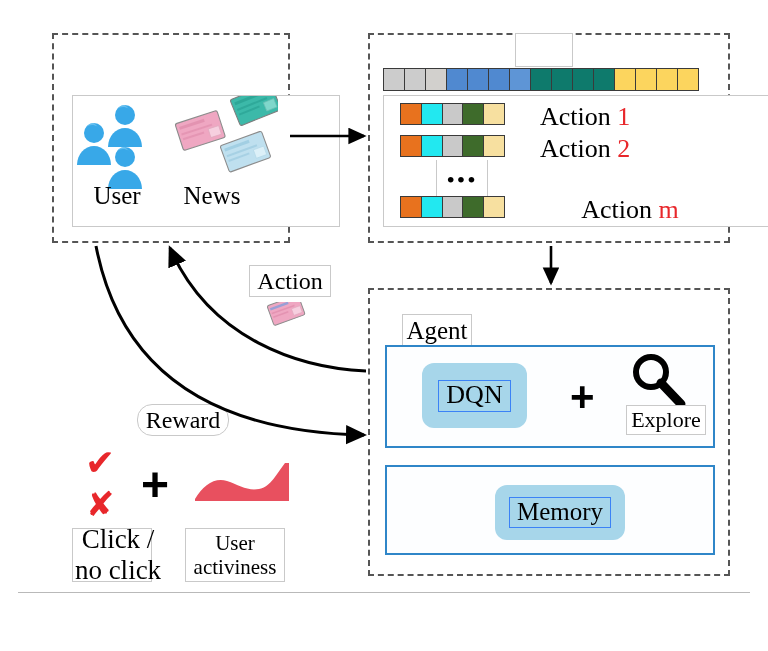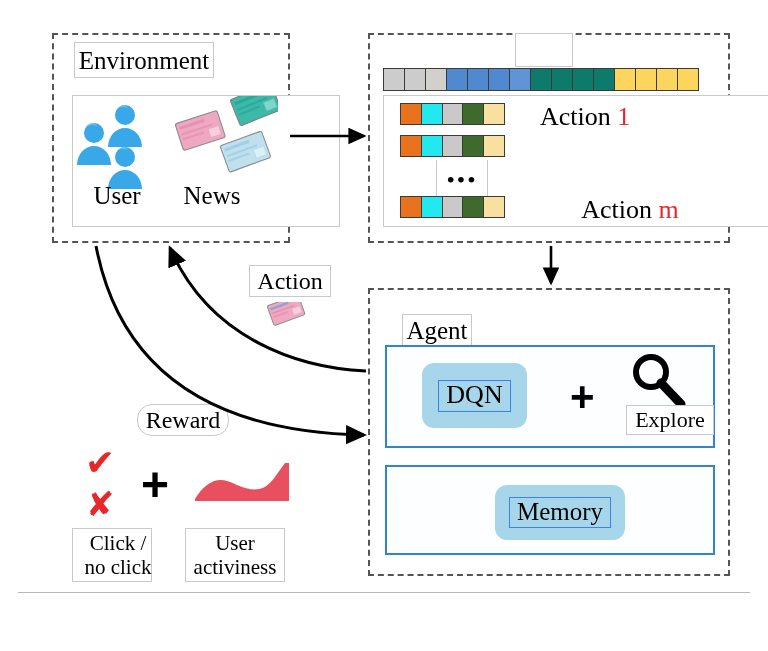--- a/index.html
+++ b/index.html
@@ -135,23 +135,20 @@
   }
   .red-num { color: #e8272b; }
 </style>
 </head>
 <body>
 
 <div id="figure">
 
   <div class="dashed-box" style="left:52px; top:33px; width:238px; height:210px;"></div>
 
-  <div class="tag" style="left:74px; top:42px; width:140px; height:36px; font-size:25px;">
-    <span>Environment</span>
-  </div>
 
   <div class="thin-box" style="left:72px; top:95px; width:268px; height:132px;"></div>
 
   <svg class="abs" style="left:72px; top:100px;" width="120" height="95" viewBox="0 0 120 95">
     <g fill="#38a8e8">
 
       <circle cx="53" cy="15" r="10"></circle>
       <path d="M36 47 a17 19 0 0 1 34 0 z"></path>
 
       <circle cx="22" cy="33" r="10"></circle>
@@ -234,20 +231,23 @@
     <span>Action </span><span class="red-num">1</span>
   </div>
 
   <div class="cell-strip" style="left:400px; top:135px;">
       <div class="cell" style="width: 22px; height: 22px; background: rgb(232, 114, 30);"></div>
       <div class="cell" style="width: 22px; height: 22px; background: rgb(34, 232, 240);"></div>
       <div class="cell" style="width: 22px; height: 22px; background: rgb(201, 201, 201);"></div>
       <div class="cell" style="width: 22px; height: 22px; background: rgb(62, 107, 43);"></div>
       <div class="cell" style="width: 22px; height: 22px; background: rgb(247, 224, 160);"></div>
     </div>
+  <div class="plain-label" style="left:540px; top:135px; width:180px; font-size:26px; text-align:left;">
+    <span>Action </span><span class="red-num">2</span>
+  </div>
 
   <div class="thin-box" style="left:436px; top:160px; width:52px; height:40px; border-top:none; border-bottom:none;"></div>
   <div class="plain-label" style="left:436px; top:168px; width:52px; font-size:24px; letter-spacing:2px;">•••</div>
 
   <div class="cell-strip" style="left:400px; top:196px;">
       <div class="cell" style="width: 22px; height: 22px; background: rgb(232, 114, 30);"></div>
       <div class="cell" style="width: 22px; height: 22px; background: rgb(34, 232, 240);"></div>
       <div class="cell" style="width: 22px; height: 22px; background: rgb(201, 201, 201);"></div>
       <div class="cell" style="width: 22px; height: 22px; background: rgb(62, 107, 43);"></div>
       <div class="cell" style="width: 22px; height: 22px; background: rgb(247, 224, 160);"></div>
@@ -268,21 +268,21 @@
     <span class="inner-frame" style="font-size:26px;">DQN</span>
   </div>
 
   <div class="plus-glyph" style="left:570px; top:376px; font-size:42px; font-family:'Liberation Sans', sans-serif;">+</div>
 
   <svg class="abs" style="left:627px; top:352px;" width="64" height="58" viewBox="0 0 64 58">
     <circle cx="24" cy="20" r="15" fill="none" stroke="#000000" stroke-width="6"></circle>
     <line x1="34" y1="31" x2="54" y2="52" stroke="#000000" stroke-width="9" stroke-linecap="round"></line>
   </svg>
 
-  <div class="tag" style="left:626px; top:405px; width:88px; height:30px; font-size:22px;">
+  <div class="tag" style="left:626px; top:405px; width:80px; height:30px; font-size:22px;">
     <span>Explore</span>
   </div>
 
   <div class="agent-panel" style="left:385px; top:465px; width:330px; height:90px;"></div>
 
   <div class="blue-chip" style="left:495px; top:485px; width:130px; height:55px;">
     <span class="inner-frame" style="font-size:25px;">Memory</span>
   </div>
 
   <div class="tag" style="left:249px; top:265px; width:82px; height:32px; font-size:24px;">
@@ -305,21 +305,21 @@
 
   <div class="red-glyph" style="left:85px; top:445px; font-size:36px; font-family:'DejaVu Sans', sans-serif;">✔</div>
   <div class="red-glyph" style="left:86px; top:487px; font-size:34px; font-family:'DejaVu Sans', sans-serif;">✘</div>
 
   <div class="plus-glyph" style="left:141px; top:461px; font-size:48px; font-family:'Liberation Sans', sans-serif;">+</div>
 
   <svg class="abs" style="left:193px; top:457px;" width="100" height="48" viewBox="0 0 100 48">
     <path d="M2 42 C 10 28, 22 20, 34 24 C 46 28, 54 34, 66 32 C 78 30, 84 16, 92 6 L 96 6 L 96 44 L 2 44 Z" fill="#e8505f"></path>
   </svg>
 
-  <div class="tag" style="left:72px; top:528px; width:80px; height:54px; font-size:21px; flex-direction:column; line-height:1.15;padding-left:12px;">
+  <div class="tag" style="left:72px; top:528px; width:80px; height:54px; font-size:27px; flex-direction:column; line-height:1.15;padding-left:12px;">
     <span>Click /</span>
     <span>no click</span>
   </div>
 
   <div class="tag" style="left:185px; top:528px; width:100px; height:54px; font-size:21px; flex-direction:column; line-height:1.15;">
     <span>User</span>
     <span>activiness</span>
   </div>
 
   <svg id="overlay">

